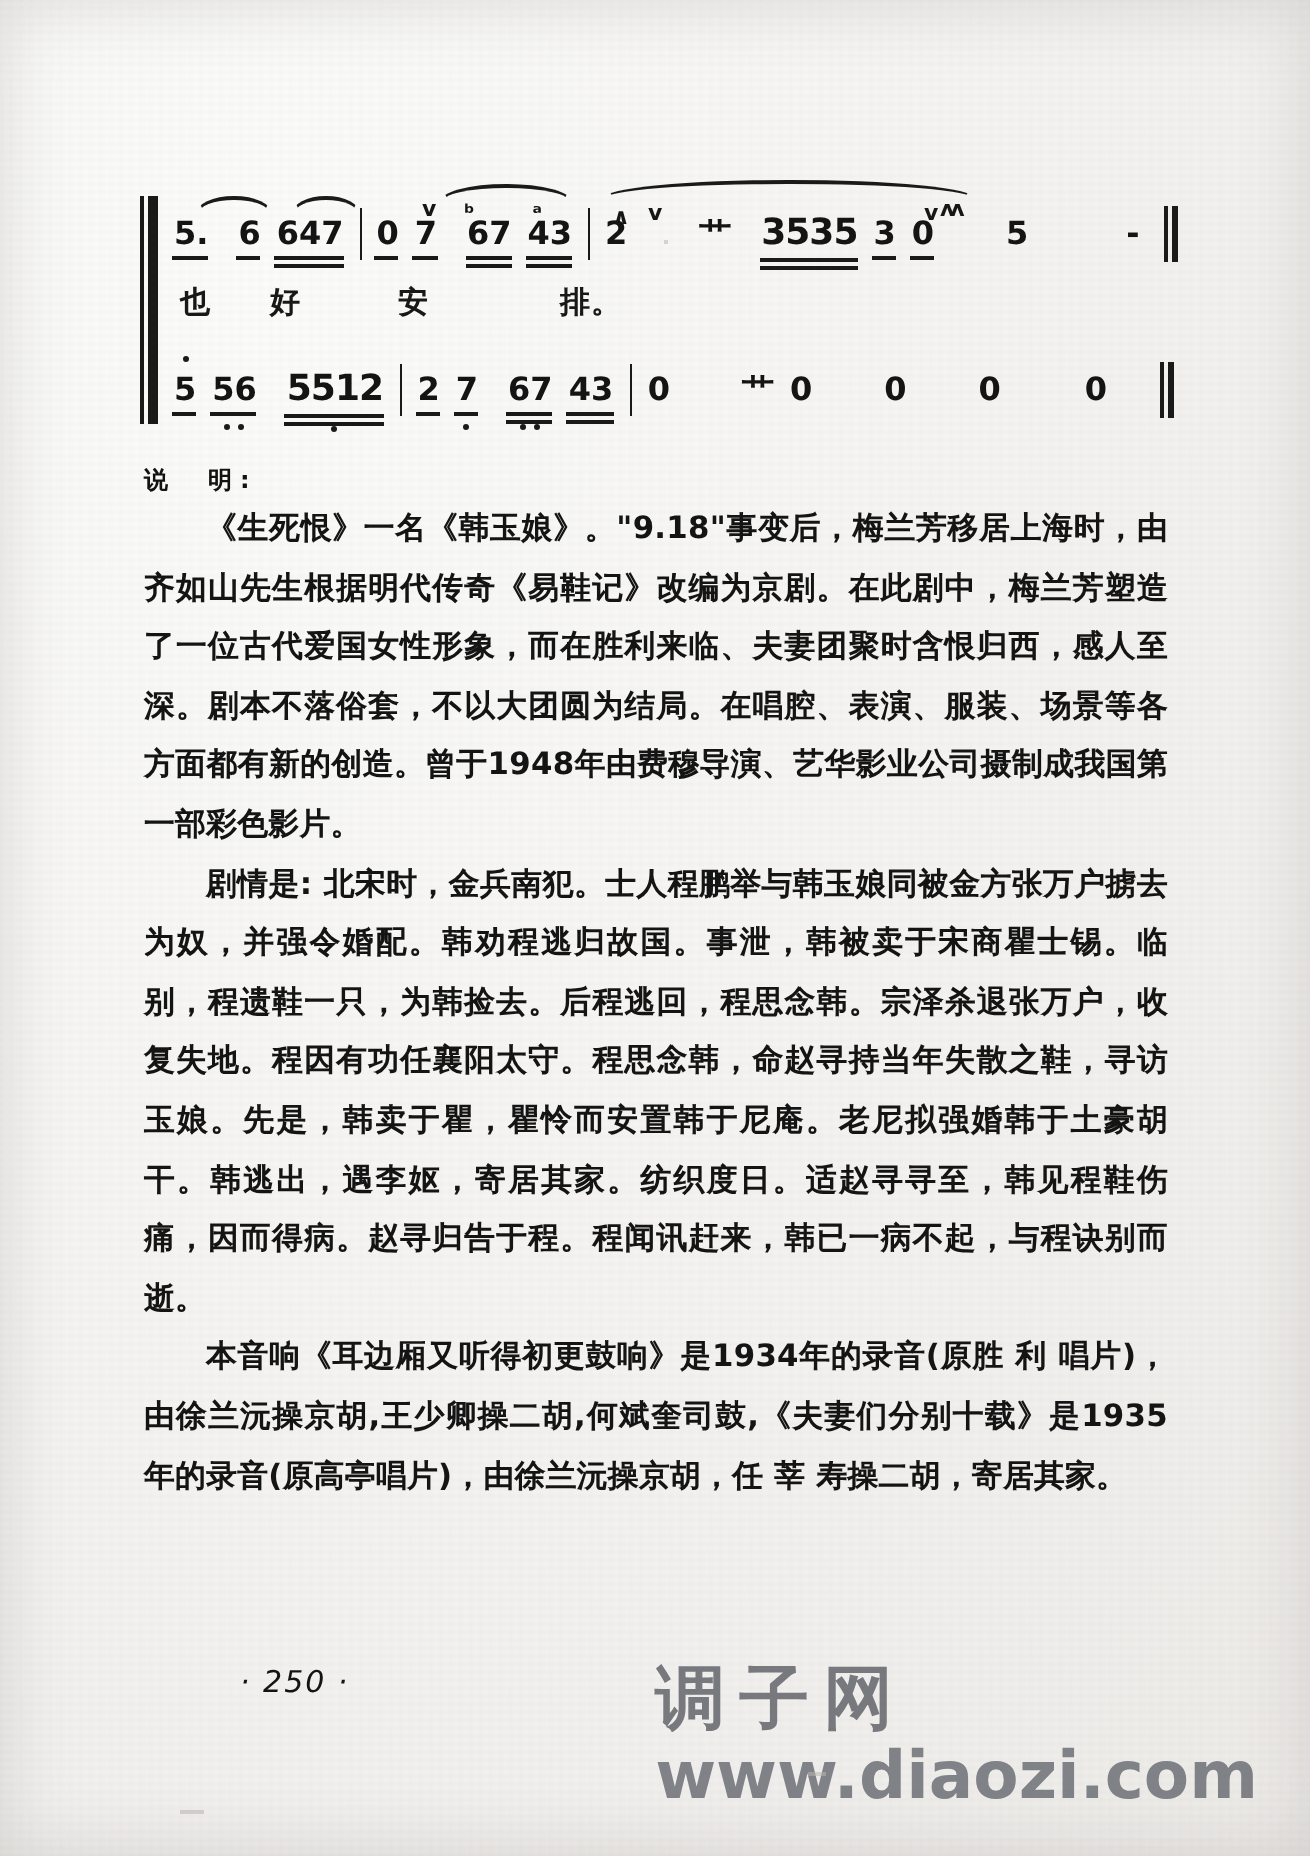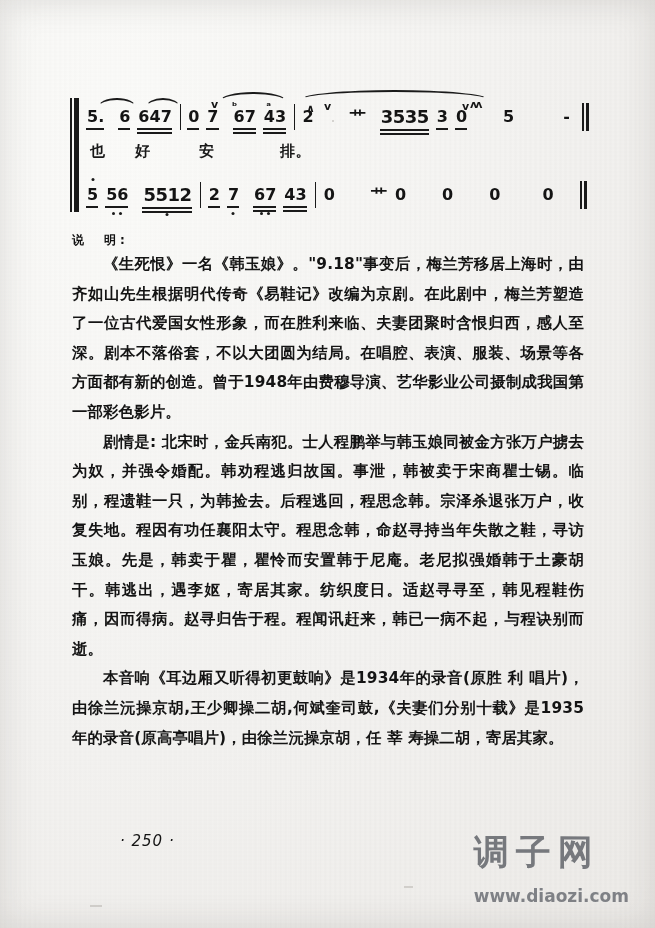--- a/index.html
+++ b/index.html
@@ -252,27 +252,27 @@
     font-family: "DejaVu Sans", sans-serif;
     font-size: 35px;
     font-weight: 700;
     color: #5d6066;
     letter-spacing: 7px;
     line-height: 1.05;
     opacity: .82;
   }
   .wm-url {
     font-family: "DejaVu Sans", sans-serif;
-    font-size: 17px;
+    font-size: 33px;
     font-weight: 700;
     color: #6e7177;
     letter-spacing: 0px;
     line-height: 1.1;
     opacity: .86;
-    margin-top: 17px;
+    margin-top: 1px;
   }
 
   .speck {
     position: absolute;
     background: #b9b6b1;
     opacity: .55;
   }
 </style>
 </head>
 <body>

